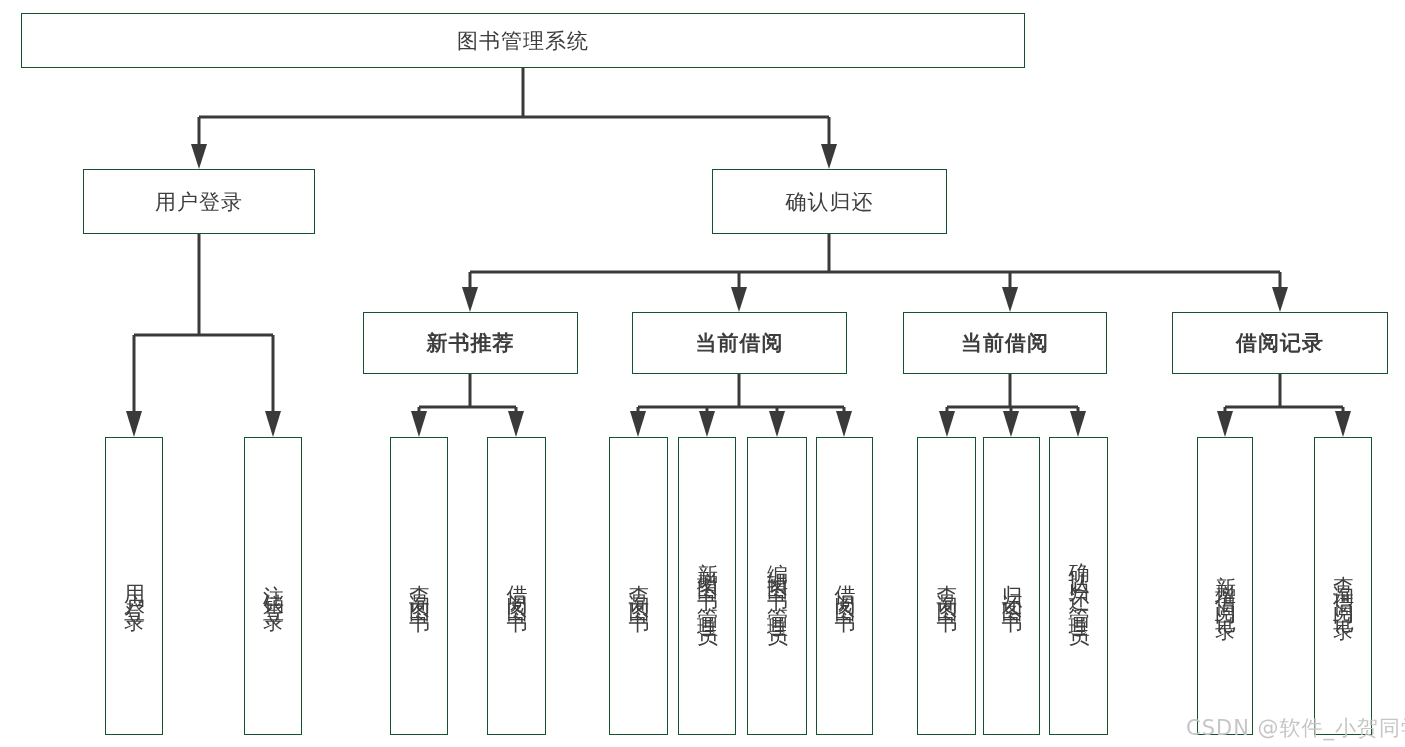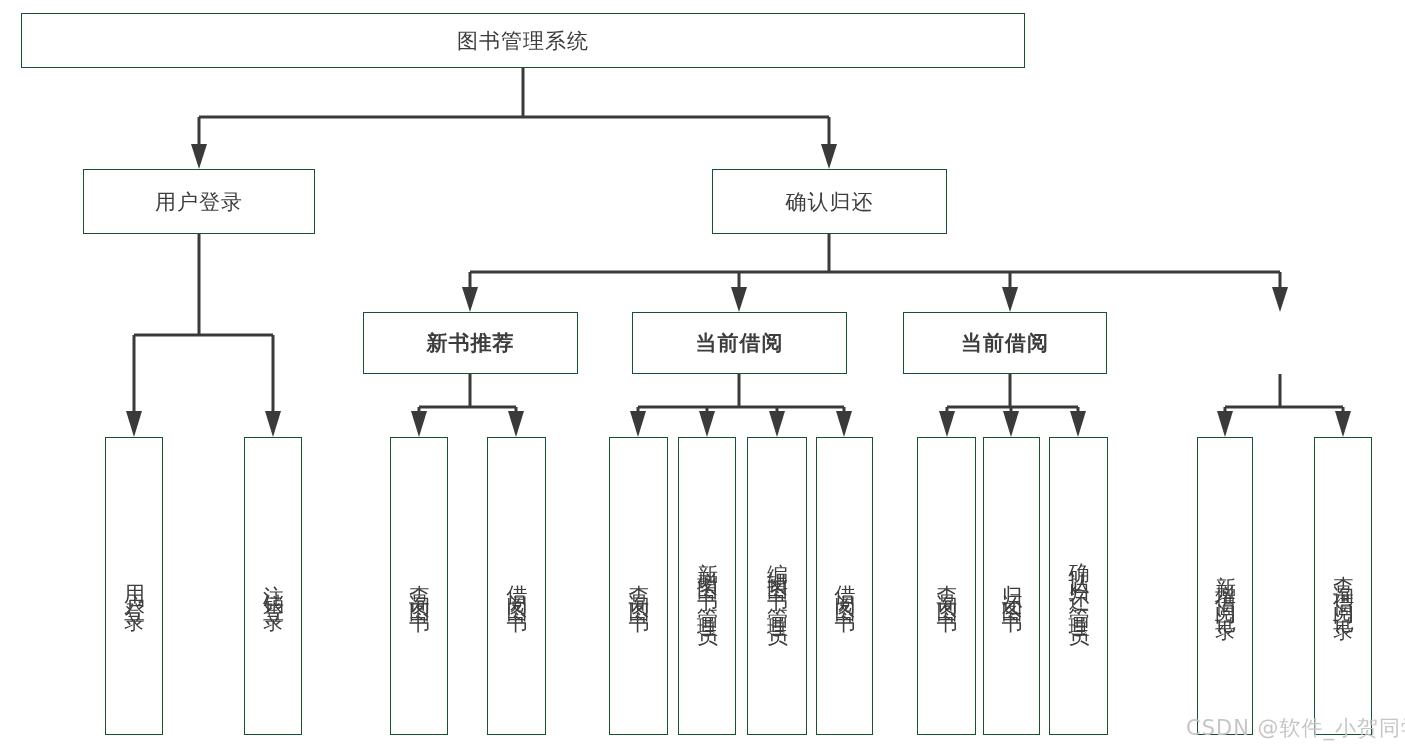--- a/index.html
+++ b/index.html
@@ -112,20 +112,21 @@
   </svg>
 
   <div class="box" style="left:21px; top:13px; width:1004px; height:55px;">图书管理系统</div>
 
   <div class="box hrow2" style="left:83px; width:232px;">用户登录</div>
   <div class="box hrow2" style="left:712px; width:235px;">确认归还</div>
 
   <div class="box hrow3" style="left:363px; width:215px;">新书推荐</div>
   <div class="box hrow3" style="left:632px; width:215px;">当前借阅</div>
   <div class="box hrow3" style="left:903px; width:204px;">当前借阅</div>
+  <div class="box hrow3" style="left:1172px; width:216px;">借阅记录</div>
 
   <div class="box vbox" style="left:105px; width:58px;">
     <span class="vtext">用户登录</span>
   </div>
   <div class="box vbox" style="left:244px; width:58px;">
     <span class="vtext">注销登录</span>
   </div>
 
   <div class="box vbox" style="left:390px; width:58px;">
     <span class="vtext">查询图书</span>

